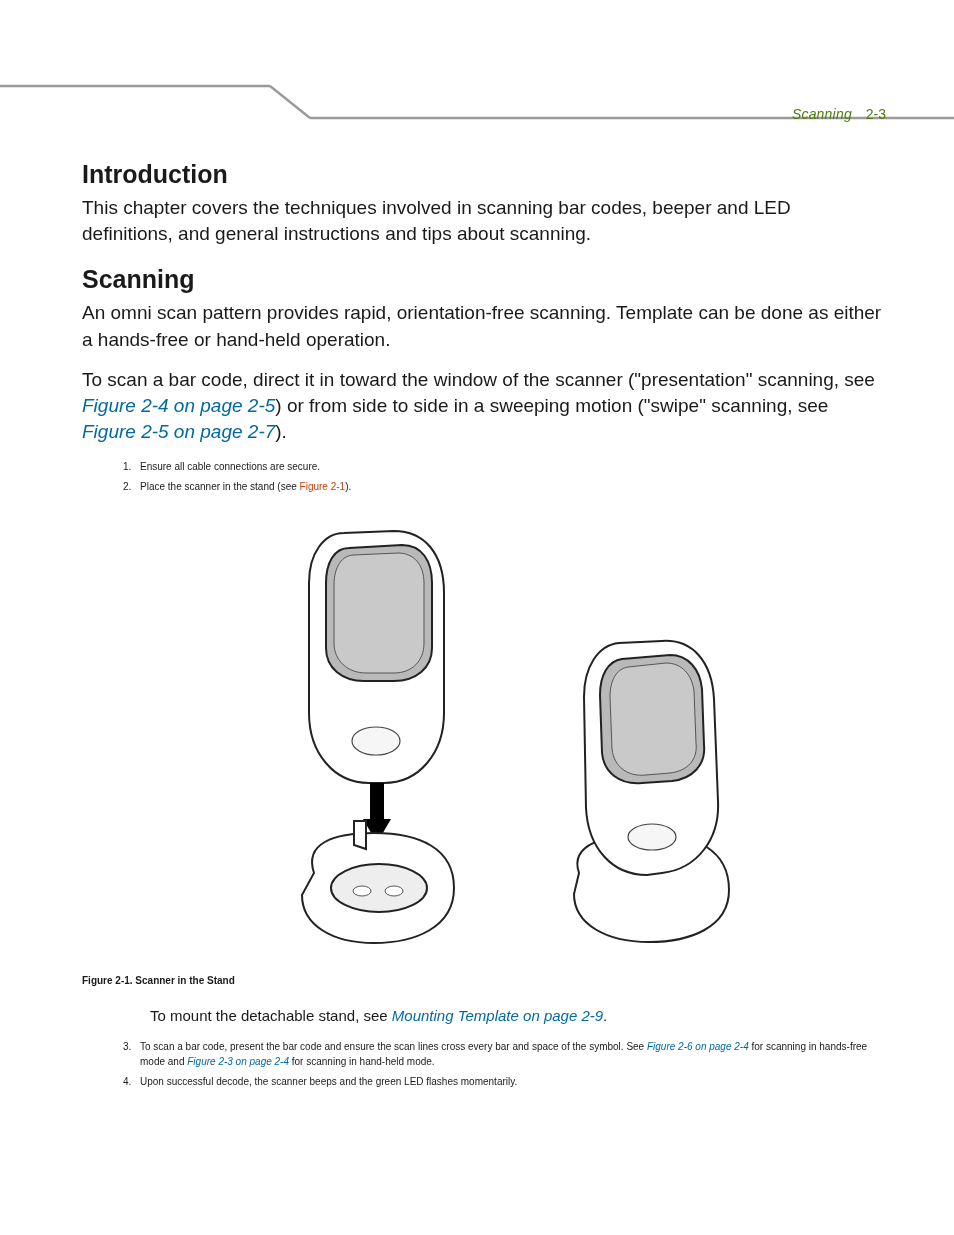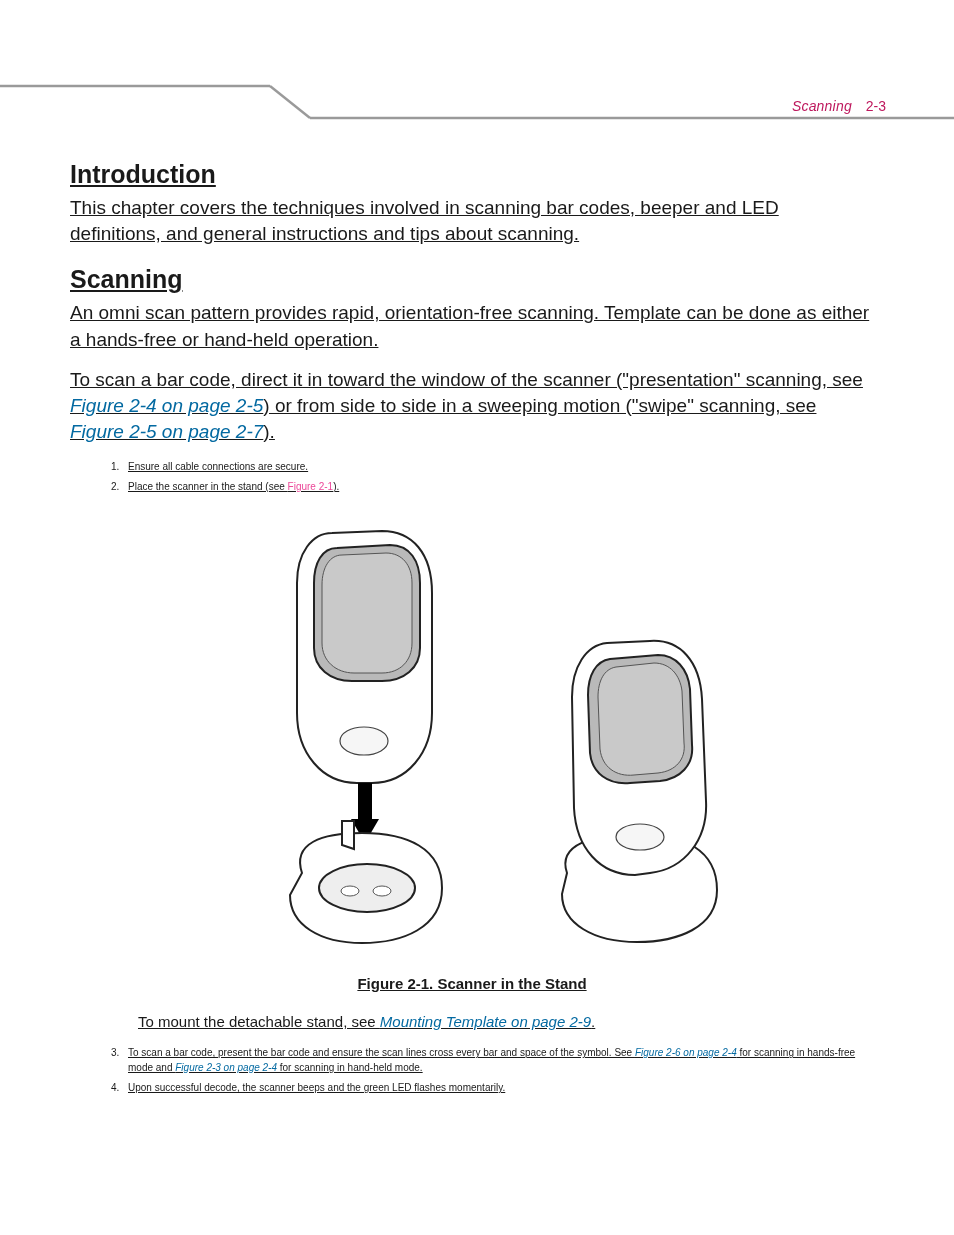--- a/index.html
+++ b/index.html
@@ -23,39 +23,38 @@
   .header-rule {
     position: absolute;
     top: 82px;
     left: 0;
     width: 954px;
     height: 40px;
     pointer-events: none;
   }
   .running-head {
     position: absolute;
-    top: 98px;
+    top: 106px;
     right: 68px;
     font-size: 14px;
-    color: #be185d;
+    color: #4d7c0f;
   }
   .running-head .section {
     font-style: italic;
     letter-spacing: .2px;
   }
   .running-head .page-num {
     margin-left: 10px;
     font-style: normal;
   }
   .content {
     position: absolute;
     top: 160px;
-    left: 70px;
+    left: 82px;
     width: 804px;
-    text-decoration: underline;
   }
   h1 {
     font-family: "Arial Narrow", Arial, sans-serif;
     font-stretch: condensed;
     font-weight: 700;
     font-size: 25px;
     margin: 0 0 6px 0;
     letter-spacing: 0px;
   }
   p {
@@ -75,37 +74,36 @@
   ol li {
     padding-left: 6px;
     margin-bottom: 6px;
   }
   a.xref {
     color: #0369a1;
     font-style: italic;
     text-decoration: none;
   }
   a.xref-plain {
-    color: #ec4899;
+    color: #c2410c;
     font-style: normal;
     text-decoration: none;
   }
   .figure {
     margin: 18px auto 8px auto;
     text-align: center;
   }
   .figure svg {
     display: inline-block;
   }
   .figure-caption {
-    text-align: center;
     font-family: "Arial Narrow", Arial, sans-serif;
     font-stretch: condensed;
     font-weight: 700;
-    font-size: 15px;
+    font-size: 10px;
     margin: 6px 0 20px 0;
   }
   .indent-note {
     margin-left: 68px;
     margin-bottom: 14px;
     font-size: 15px;
     line-height: 1.38;
     font-weight: 300;
   }
 </style>

